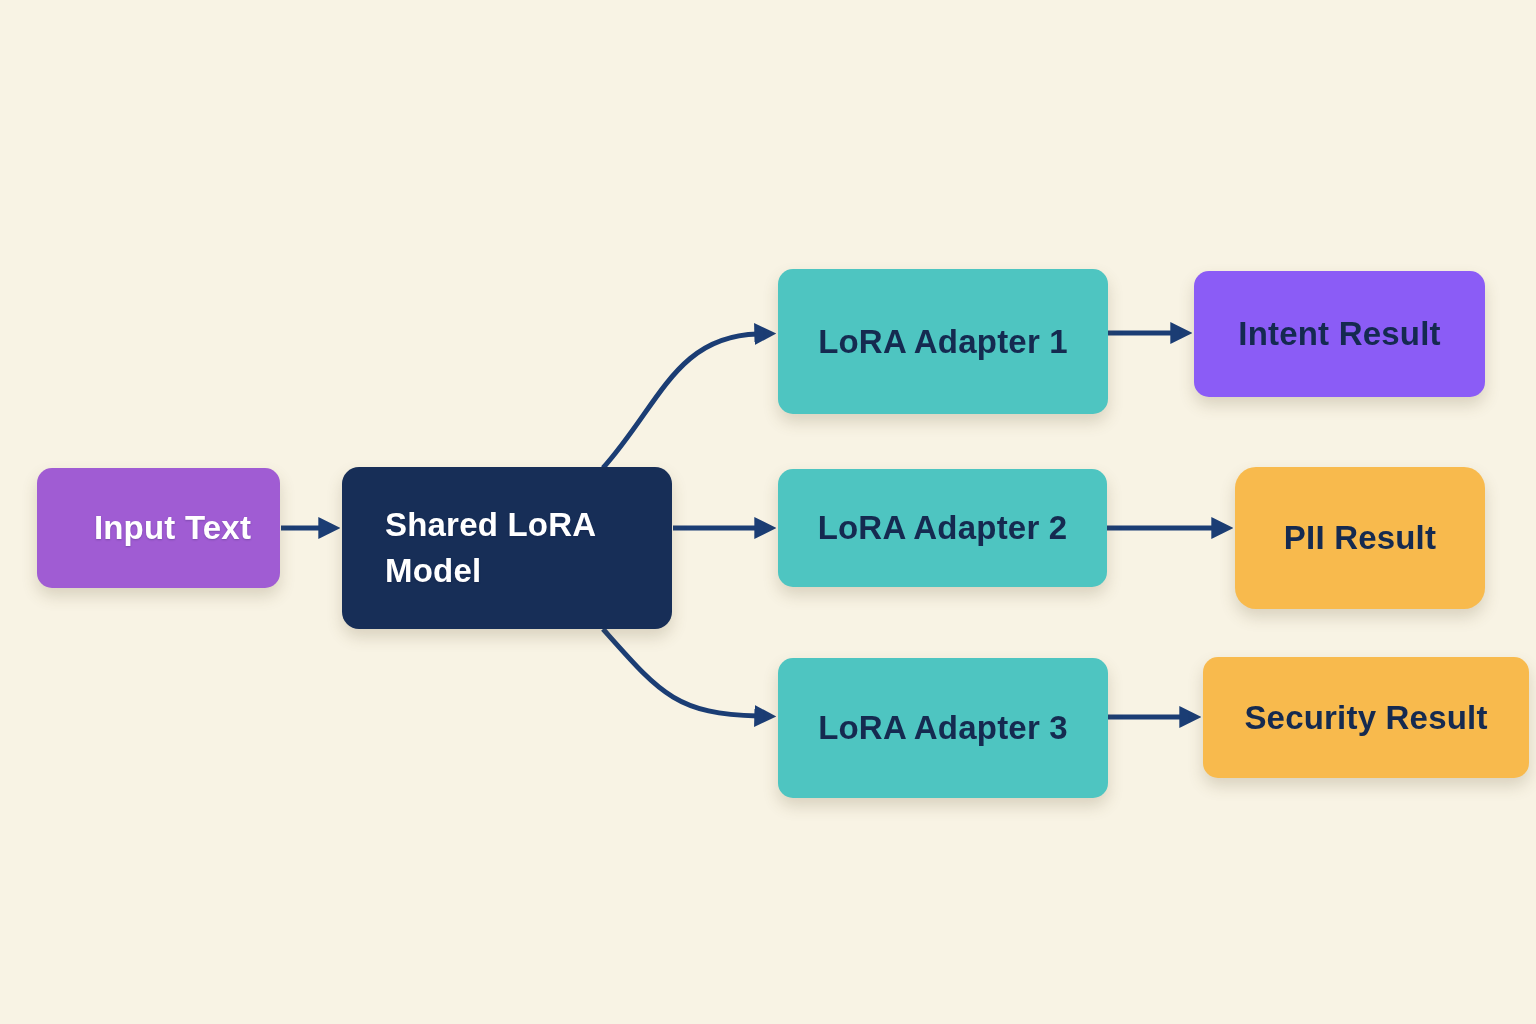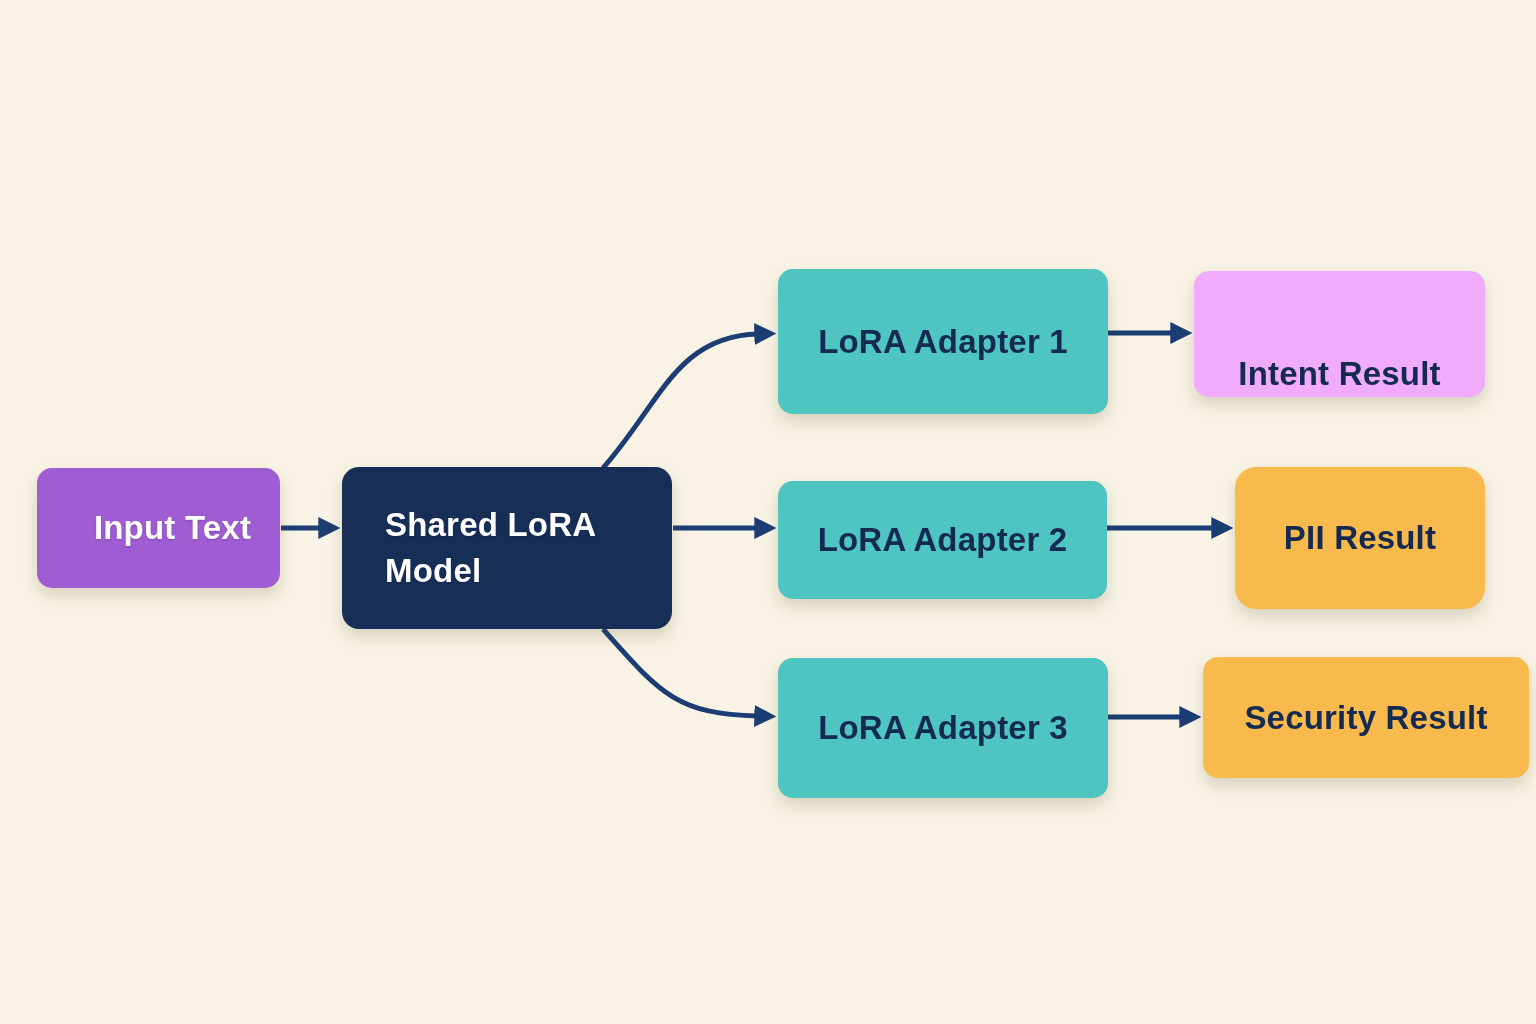--- a/index.html
+++ b/index.html
@@ -49,21 +49,21 @@
 
   .node-light-text { color: #ffffff; text-shadow: 0 1px 2px rgba(20, 20, 60, 0.25); }
   .node-dark-text  { color: #152a50; }
 
   
   #node-input-text        { left: 37px;   top: 468px; width: 243px; height: 120px; background: #a05cd3; padding-left: 28px; }
   #node-shared-base-model { left: 342px;  top: 467px; width: 330px; height: 162px; background: #172e57;
                             justify-content: flex-start; text-align: left;
                             padding: 0 30px 0 43px; border-radius: 17px; }
   #node-lora-adapter-1    { left: 778px;  top: 269px; width: 330px; height: 145px; background: #4ec5c1; }
-  #node-lora-adapter-2    { left: 778px;  top: 469px; width: 329px; height: 118px; background: #4ec5c1; margin-top: 12px; }
+  #node-lora-adapter-2    { left: 778px;  top: 469px; width: 329px; height: 118px; background: #4ec5c1; }
   #node-lora-adapter-3    { left: 778px;  top: 658px; width: 330px; height: 140px; background: #4ec5c1; }
   #node-intent-result     { left: 1194px; top: 271px; width: 291px; height: 126px; background: #f8ba4d; }
   #node-pii-result        { left: 1235px; top: 467px; width: 250px; height: 142px; background: #f8ba4d; border-radius: 21px; }
   #node-security-result   { left: 1203px; top: 657px; width: 326px; height: 121px; background: #f8ba4d; }
 </style>
 </head>
 <body>
 
 <div class="canvas" style="background-color: rgb(248, 243, 228);">
 
@@ -96,21 +96,21 @@
   </div>
 
   <div class="node node-dark-text" id="node-lora-adapter-2" style="background-color: rgb(78, 197, 193); color: rgb(21, 42, 80);">
     <span class="node-label">LoRA Adapter 2</span>
   </div>
 
   <div class="node node-dark-text" id="node-lora-adapter-3" style="background-color: rgb(78, 197, 193); color: rgb(21, 42, 80);">
     <span class="node-label">LoRA Adapter 3</span>
   </div>
 
-  <div class="node node-dark-text" id="node-intent-result" style="background-color: #f0abfc; color: rgb(21, 42, 80); align-items: flex-end;">
+  <div class="node node-dark-text" id="node-intent-result" style="background-color: #8b5cf6; color: rgb(21, 42, 80);">
     <span class="node-label">Intent Result</span>
   </div>
 
   <div class="node node-dark-text" id="node-pii-result" style="background-color: rgb(248, 186, 77); color: rgb(21, 42, 80);">
     <span class="node-label">PII Result</span>
   </div>
 
   <div class="node node-dark-text" id="node-security-result" style="background-color: rgb(248, 186, 77); color: rgb(21, 42, 80);">
     <span class="node-label">Security Result</span>
   </div>

